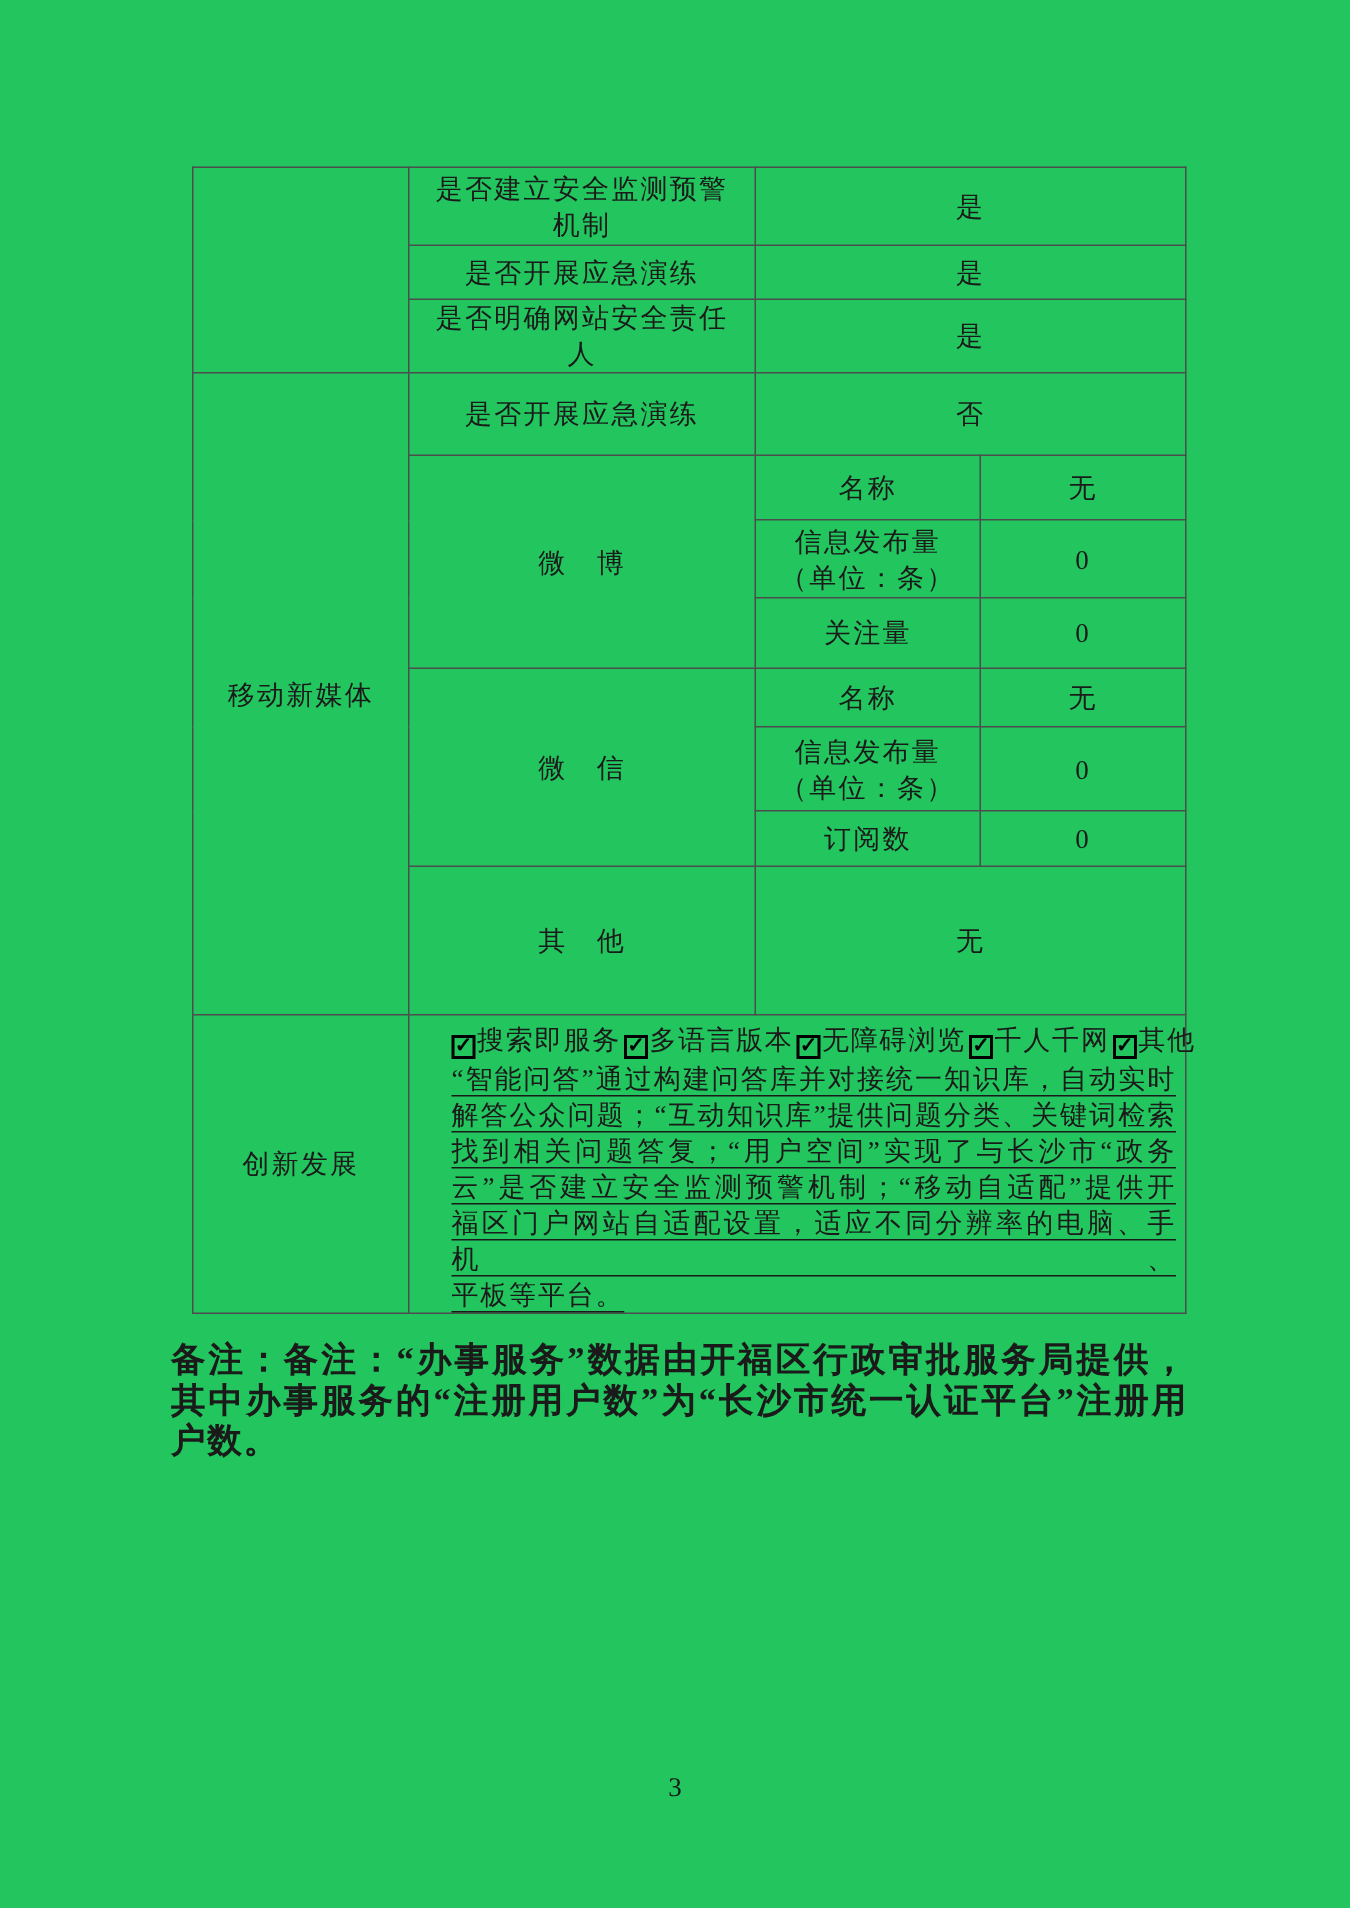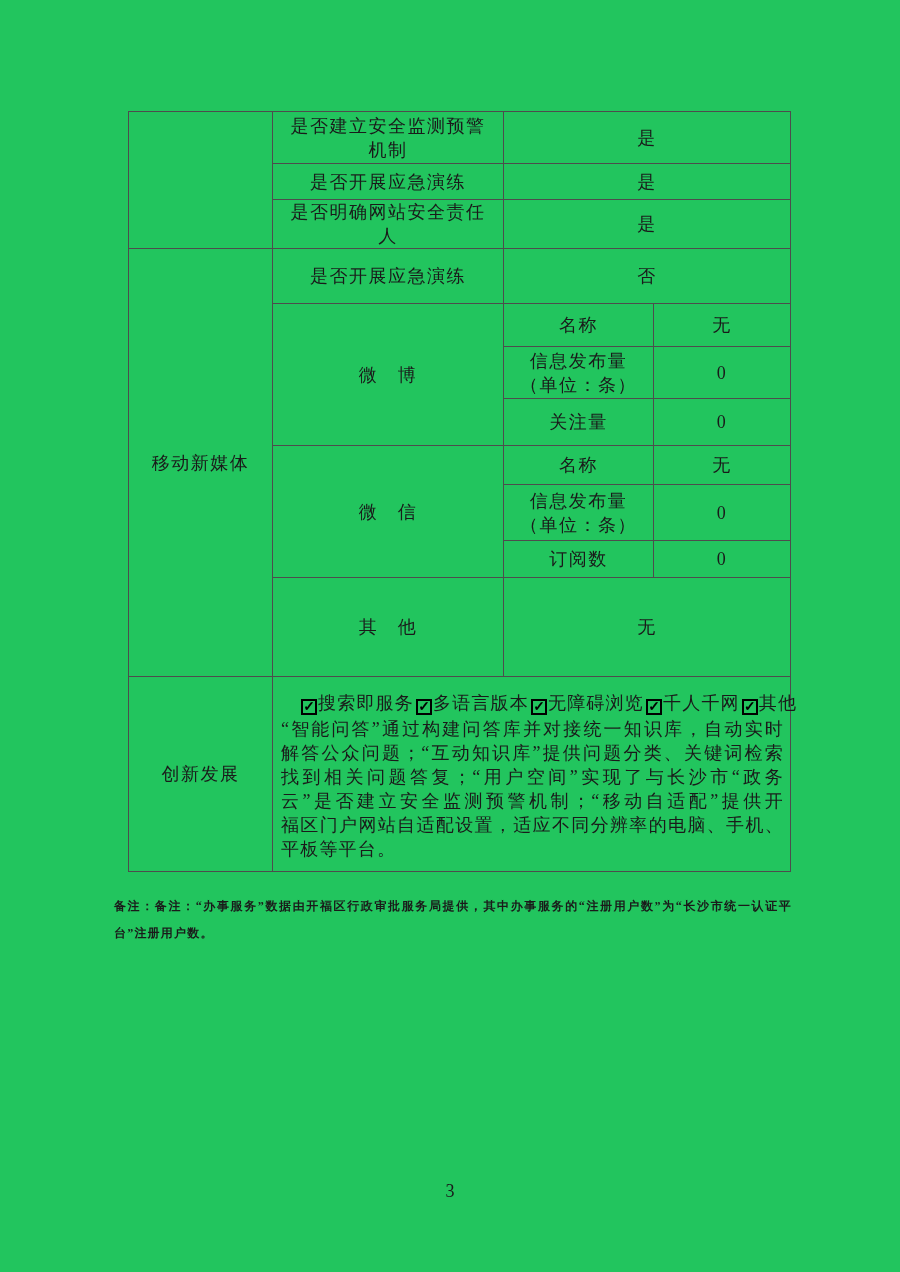--- a/index.html
+++ b/index.html
@@ -51,30 +51,32 @@
     font-size: 14px; line-height: 12px;
     font-weight: bold; text-align: center;
     vertical-align: -2px;
     margin: 0 1px 0 2px;
     letter-spacing: 0;
     color: #000;
   }
   .desc-lines .jline {
     text-align: justify;
     text-align-last: justify;
+    text-decoration: underline;
     text-underline-offset: 5px;
     text-decoration-thickness: 1px;
+    margin-left: 20px;
   }
   .desc-lines .jline:last-child { text-align-last: left; }
 
   .note {
     position: absolute;
     left: 114px; top: 893px;
     width: 678px;
-    font-size: 12px;
+    font-size: 23px;
     font-weight: bold;
     letter-spacing: 1.2px;
     line-height: 27px;
     text-align: justify;
   }
   .pageno {
     position: absolute;
     left: 0; top: 1181px;
     width: 900px;
     text-align: center;

